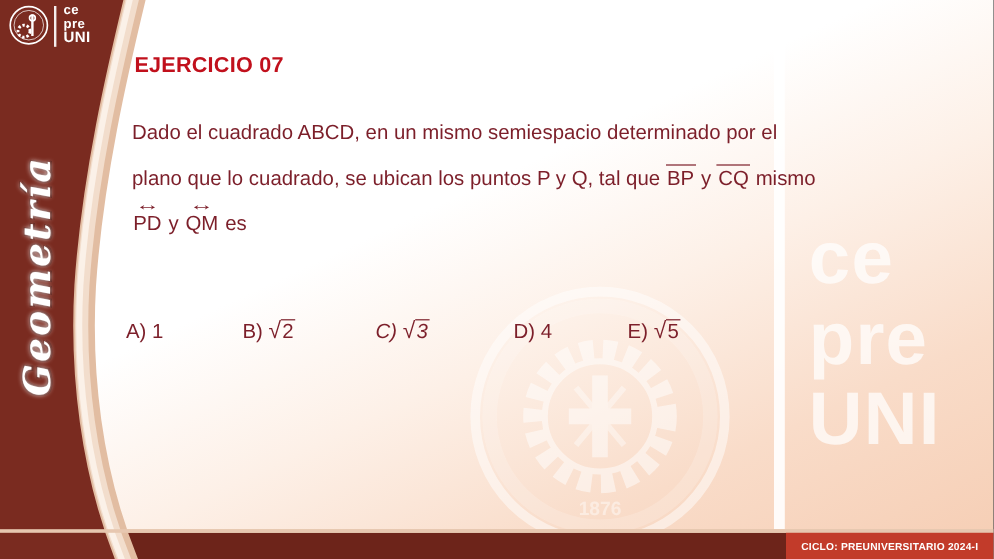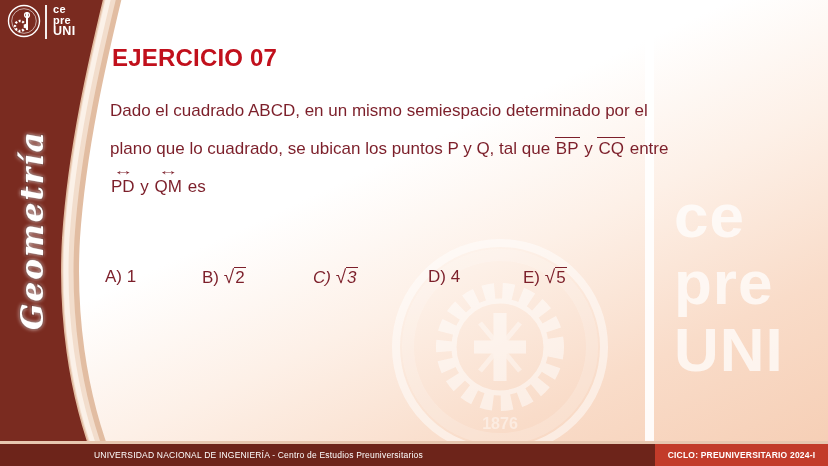--- a/index.html
+++ b/index.html
@@ -21,21 +21,21 @@
   .brand-words .uni{font-size:12.5px;}
   
   .course{
     position:absolute;left:32px;top:230px;transform:translate(-50%,-50%) rotate(-90deg);
     font-family:"DejaVu Serif",serif;font-style:italic;font-weight:700;
     font-size:31px;letter-spacing:2px;color:#fff;white-space:nowrap;
     text-shadow:0 0 4px rgba(255,255,255,.95),1px 1px 0 #5a1a12,-1px -1px 0 #5a1a12,1px -1px 0 #5a1a12,-1px 1px 0 #5a1a12;
   }
   .slide-title{
     position:absolute;left:112px;top:44px;
-    font-size:24px;font-weight:800;color:#c1101c;letter-spacing:.2px;
+    font-size:18px;font-weight:800;color:#c1101c;letter-spacing:.2px;
   }
   .problem{position:absolute;left:110px;top:99px;width:660px;color:#7c1f2a;font-size:17px;}
   .p-line{height:24px;line-height:24px;margin-bottom:14px;white-space:nowrap;}
   .ovl{border-top:1.6px solid currentColor;padding:1px 1px 0 1px;margin-top:45px;}
   .arr{position:relative;display:inline-block;padding:0 1px;}
   .arr-glyph{position:absolute;left:50%;top:-11px;transform:translateX(-50%) scaleX(1.6);font-size:13px;line-height:13px;}
   .options{position:absolute;left:105px;top:264px;width:580px;color:#7c1f2a;font-size:17px;white-space:nowrap;}
   .option{display:inline-block;vertical-align:top;line-height:26px;}
   .option:nth-of-type(1){width:97px;}
   .option:nth-of-type(2){width:111px;}
@@ -108,26 +108,23 @@
     <div>pre</div>
     <div class="uni">UNI</div>
   </div>
 
   <div class="course">Geometría</div>
 
   <div class="slide-title">EJERCICIO 07</div>
 
   <div class="problem">
       <div class="p-line"><span>Dado el cuadrado ABCD, en un mismo semiespacio determinado por el</span></div>
-      <div class="p-line"><span>plano que lo cuadrado, se ubican los puntos P y Q, tal que </span><span class="ovl">BP</span><span> y </span><span class="ovl">CQ</span><span> entre</span></div>
+      <div class="p-line"><span>plano que lo cuadrado, se ubican los puntos P y Q, tal que </span><span class="ovl">BP</span><span> y </span><span class="ovl">CQ</span><span> mismo</span></div>
       <div class="p-line"><span class="arr"><span class="arr-glyph">↔</span><span>PD</span></span><span> y </span><span class="arr"><span class="arr-glyph">↔</span><span>QM</span></span><span> es</span></div>
     </div>
 
   <div class="options"><span class="option"><span>A) </span><span>1</span></span><span class="option"><span>B) </span><span class="radical">√</span><span class="radicand">2</span></span><span class="option"><span>C) </span><span class="radical">√</span><span class="radicand">3</span></span><span class="option"><span>D) </span><span>4</span></span><span class="option"><span>E) </span><span class="radical">√</span><span class="radicand">5</span></span></div>
 
   <div class="footer-topline"></div>
-  <div class="footer-left">
-    <span>UNIVERSIDAD NACIONAL DE INGENIERÍA  - Centro de Estudios Preuniversitarios</span>
-  </div>
   <div class="footer-right">
     <span>CICLO: PREUNIVERSITARIO 2024-I</span>
   </div>
 </div>
 
 </body></html>

